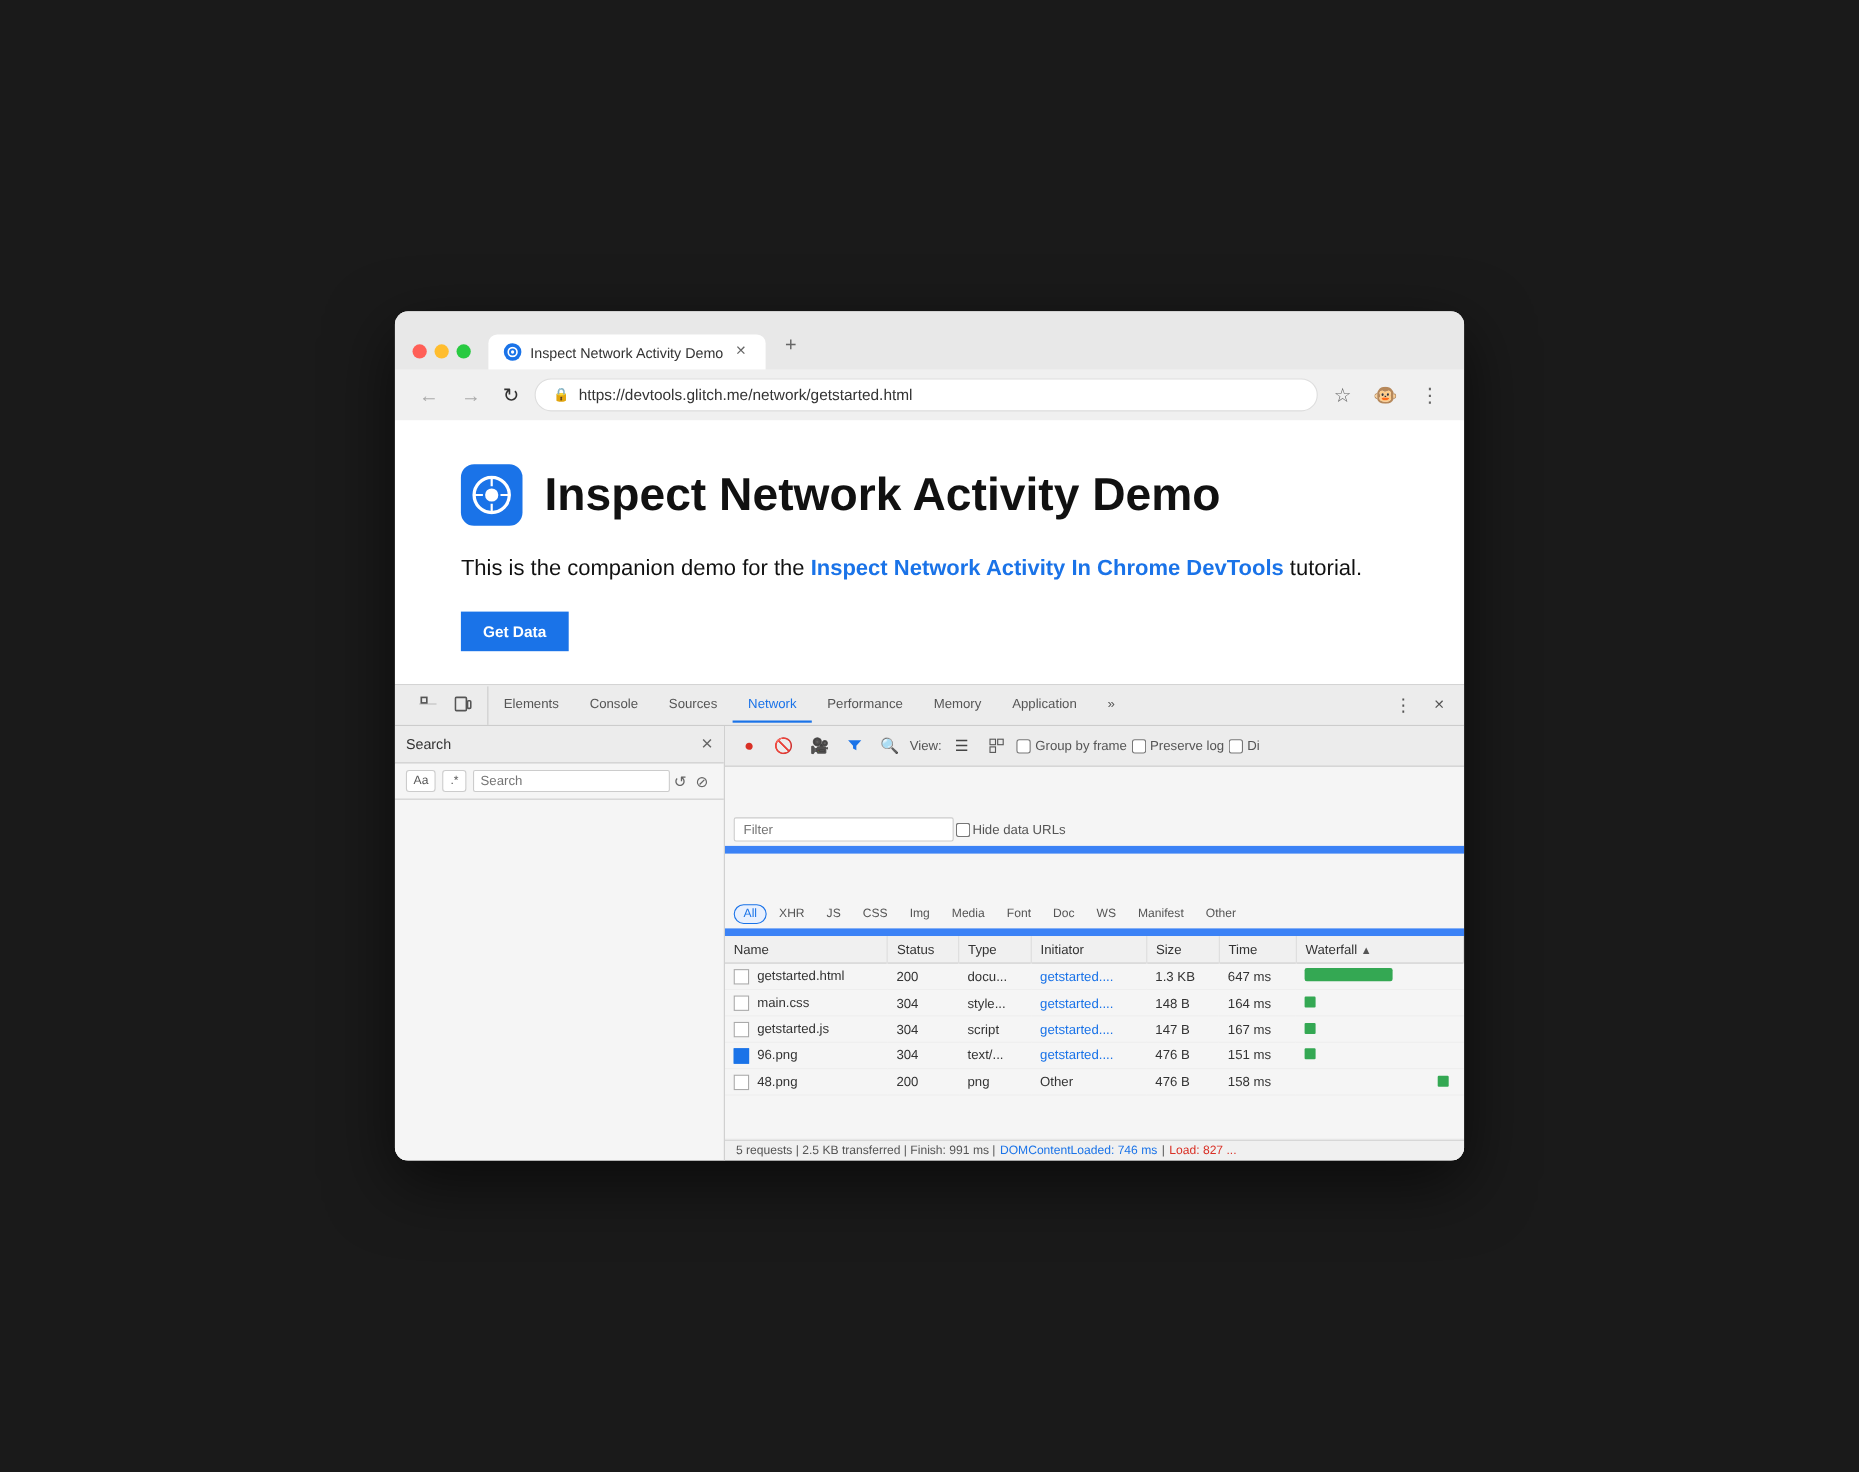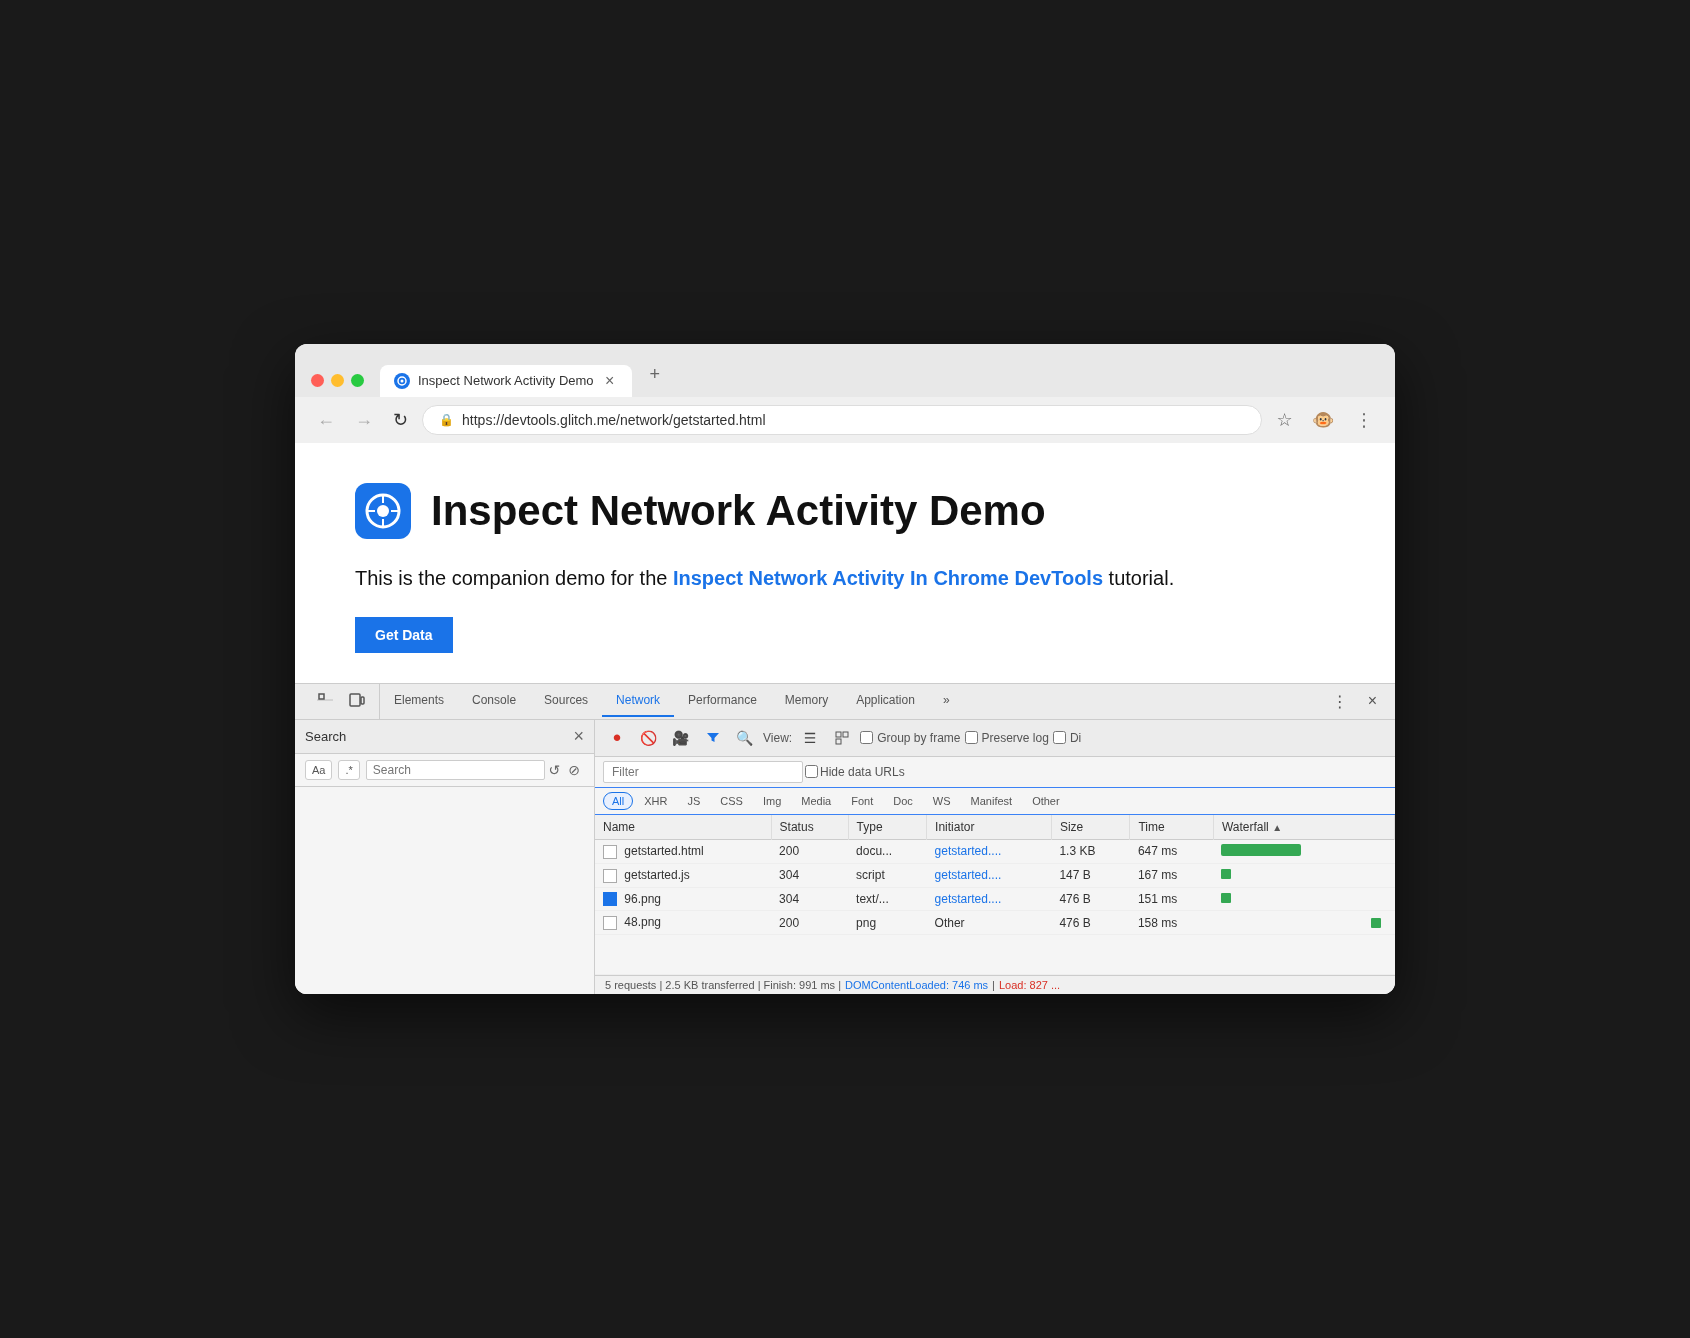--- a/index.html
+++ b/index.html
@@ -5,21 +5,21 @@
     * { box-sizing: border-box; margin: 0; padding: 0; }
     body {
       background: #1a1a1a;
       display: flex;
       justify-content: center;
       align-items: center;
       min-height: 100vh;
       font-family: -apple-system, BlinkMacSystemFont, 'Segoe UI', sans-serif;
     }
     .browser-window {
-      width: 1100px;
+      width: 972px;
       border-radius: 12px;
       overflow: hidden;
       box-shadow: 0 20px 60px rgba(0,0,0,0.6);
       background: #f0f0f0;
     }
     
     .title-bar {
       background: #e8e8e8;
       padding: 12px 16px 0;
       display: flex;
@@ -323,22 +323,23 @@
     .view-label {
       font-size: 12px;
       color: #555;
     }
     
     .filter-tabs {
       display: flex;
       align-items: center;
       gap: 2px;
       padding: 4px 8px;
-      border-bottom: 1px solid #3b82f6;
+      border-bottom: 7px solid #3b82f6;
       background: #f5f5f5;
+      margin-top: 42px;
     }
     .filter-tab {
       padding: 2px 8px;
       font-size: 11px;
       color: #555;
       cursor: pointer;
       border: 1px solid transparent;
       border-radius: 10px;
       background: transparent;
     }
@@ -598,20 +599,34 @@
                 <td class="status-200">200</td>
                 <td>docu...</td>
                 <td><span class="initiator-link">getstarted....</span></td>
                 <td>1.3 KB</td>
                 <td>647 ms</td>
                 <td class="waterfall-cell">
                   <div class="waterfall-bar wf-green" style="width:80px;"></div>
                 </td>
               </tr>
 
+              <tr>
+                <td>
+                  <span class="file-icon"></span>
+                  <span>main.css</span>
+                </td>
+                <td class="status-304">304</td>
+                <td>style...</td>
+                <td><span class="initiator-link">getstarted....</span></td>
+                <td>148 B</td>
+                <td>164 ms</td>
+                <td class="waterfall-cell">
+                  <span class="wf-small-green"></span>
+                </td>
+              </tr>
 
               <tr>
                 <td>
                   <span class="file-icon"></span>
                   <span>getstarted.js</span>
                 </td>
                 <td class="status-304">304</td>
                 <td>script</td>
                 <td><span class="initiator-link">getstarted....</span></td>
                 <td>147 B</td>

